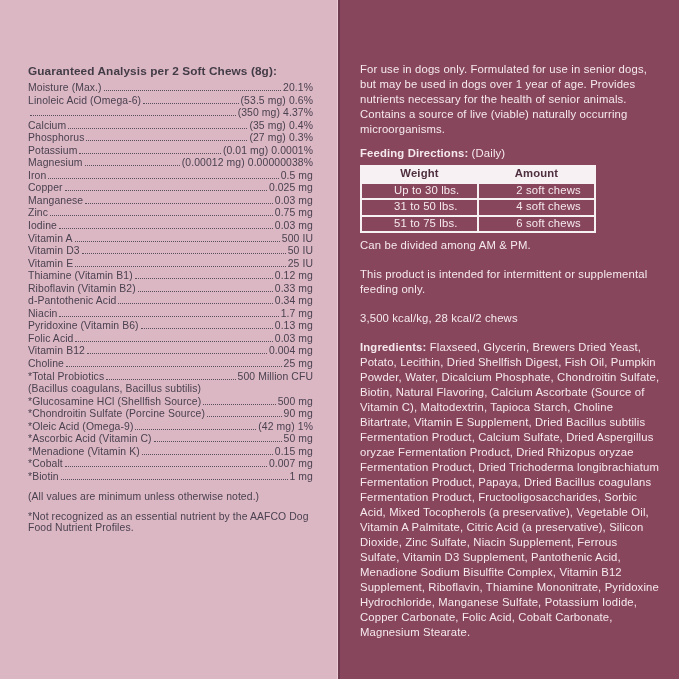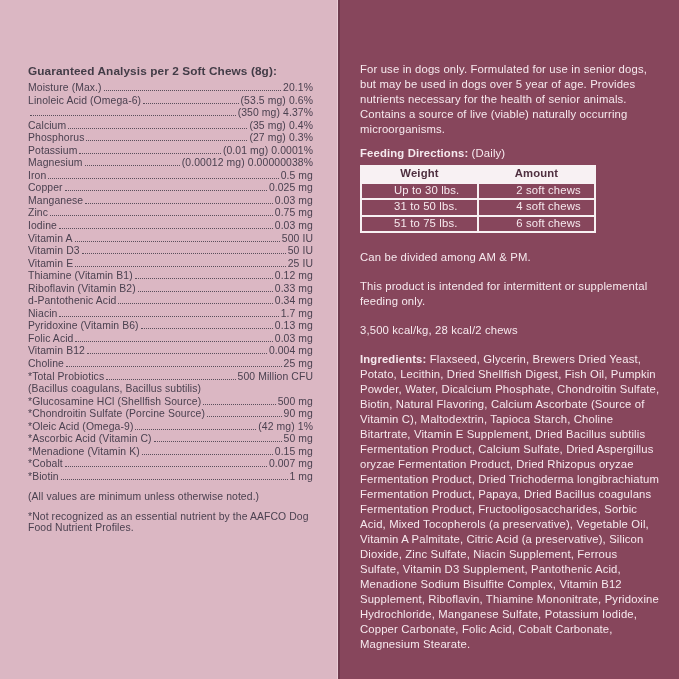--- a/index.html
+++ b/index.html
@@ -102,21 +102,21 @@
   }
   .feeding-table th {
     background: var(--table-white);
     color: var(--table-header-text);
     font-weight: bold;
     text-align: center;
   }
   .feeding-table th.col-amount { text-align: center; }
   .feeding-table td { color: var(--right-text); padding-left: 32px; }
   .feeding-table td.col-amount { text-align: center; }
-  .divided { margin-top: 17px; }
+  .divided { margin-top: 5px; }
   .intermittent { margin-top: 14px; }
   .calorie { margin-top: 14px; }
   .ingredients { margin-top: 14px; }
 </style>
 </head>
 <body>
 
 <div class="label">
 
   <div class="panel-left">
@@ -280,21 +280,21 @@
           <span class="ga-value">1 mg</span>
         </div>
       </div>
     <div class="ga-note">(All values are minimum unless otherwise noted.)</div>
     <div class="ga-footnote">*Not recognized as an essential nutrient by the AAFCO Dog Food Nutrient Profiles.</div>
   </div>
 
   <div class="divider"></div>
 
   <div class="panel-right">
-    <p class="intro">For use in dogs only. Formulated for use in senior dogs, but may be used in dogs over 5 year of age. Provides nutrients necessary for the health of senior animals. Contains a source of live (viable) naturally occurring microorganisms.</p>
+    <p class="intro">For use in dogs only. Formulated for use in senior dogs, but may be used in dogs over 1 year of age. Provides nutrients necessary for the health of senior animals. Contains a source of live (viable) naturally occurring microorganisms.</p>
 
     <div class="feeding-label"><span class="b">Feeding Directions:</span><span> (Daily)</span></div>
 
     <table class="feeding-table">
       <thead>
         <tr id="ft-head">
             <th class="col-weight">Weight</th>
             <th class="col-amount">Amount</th>
           </tr>
       </thead>

